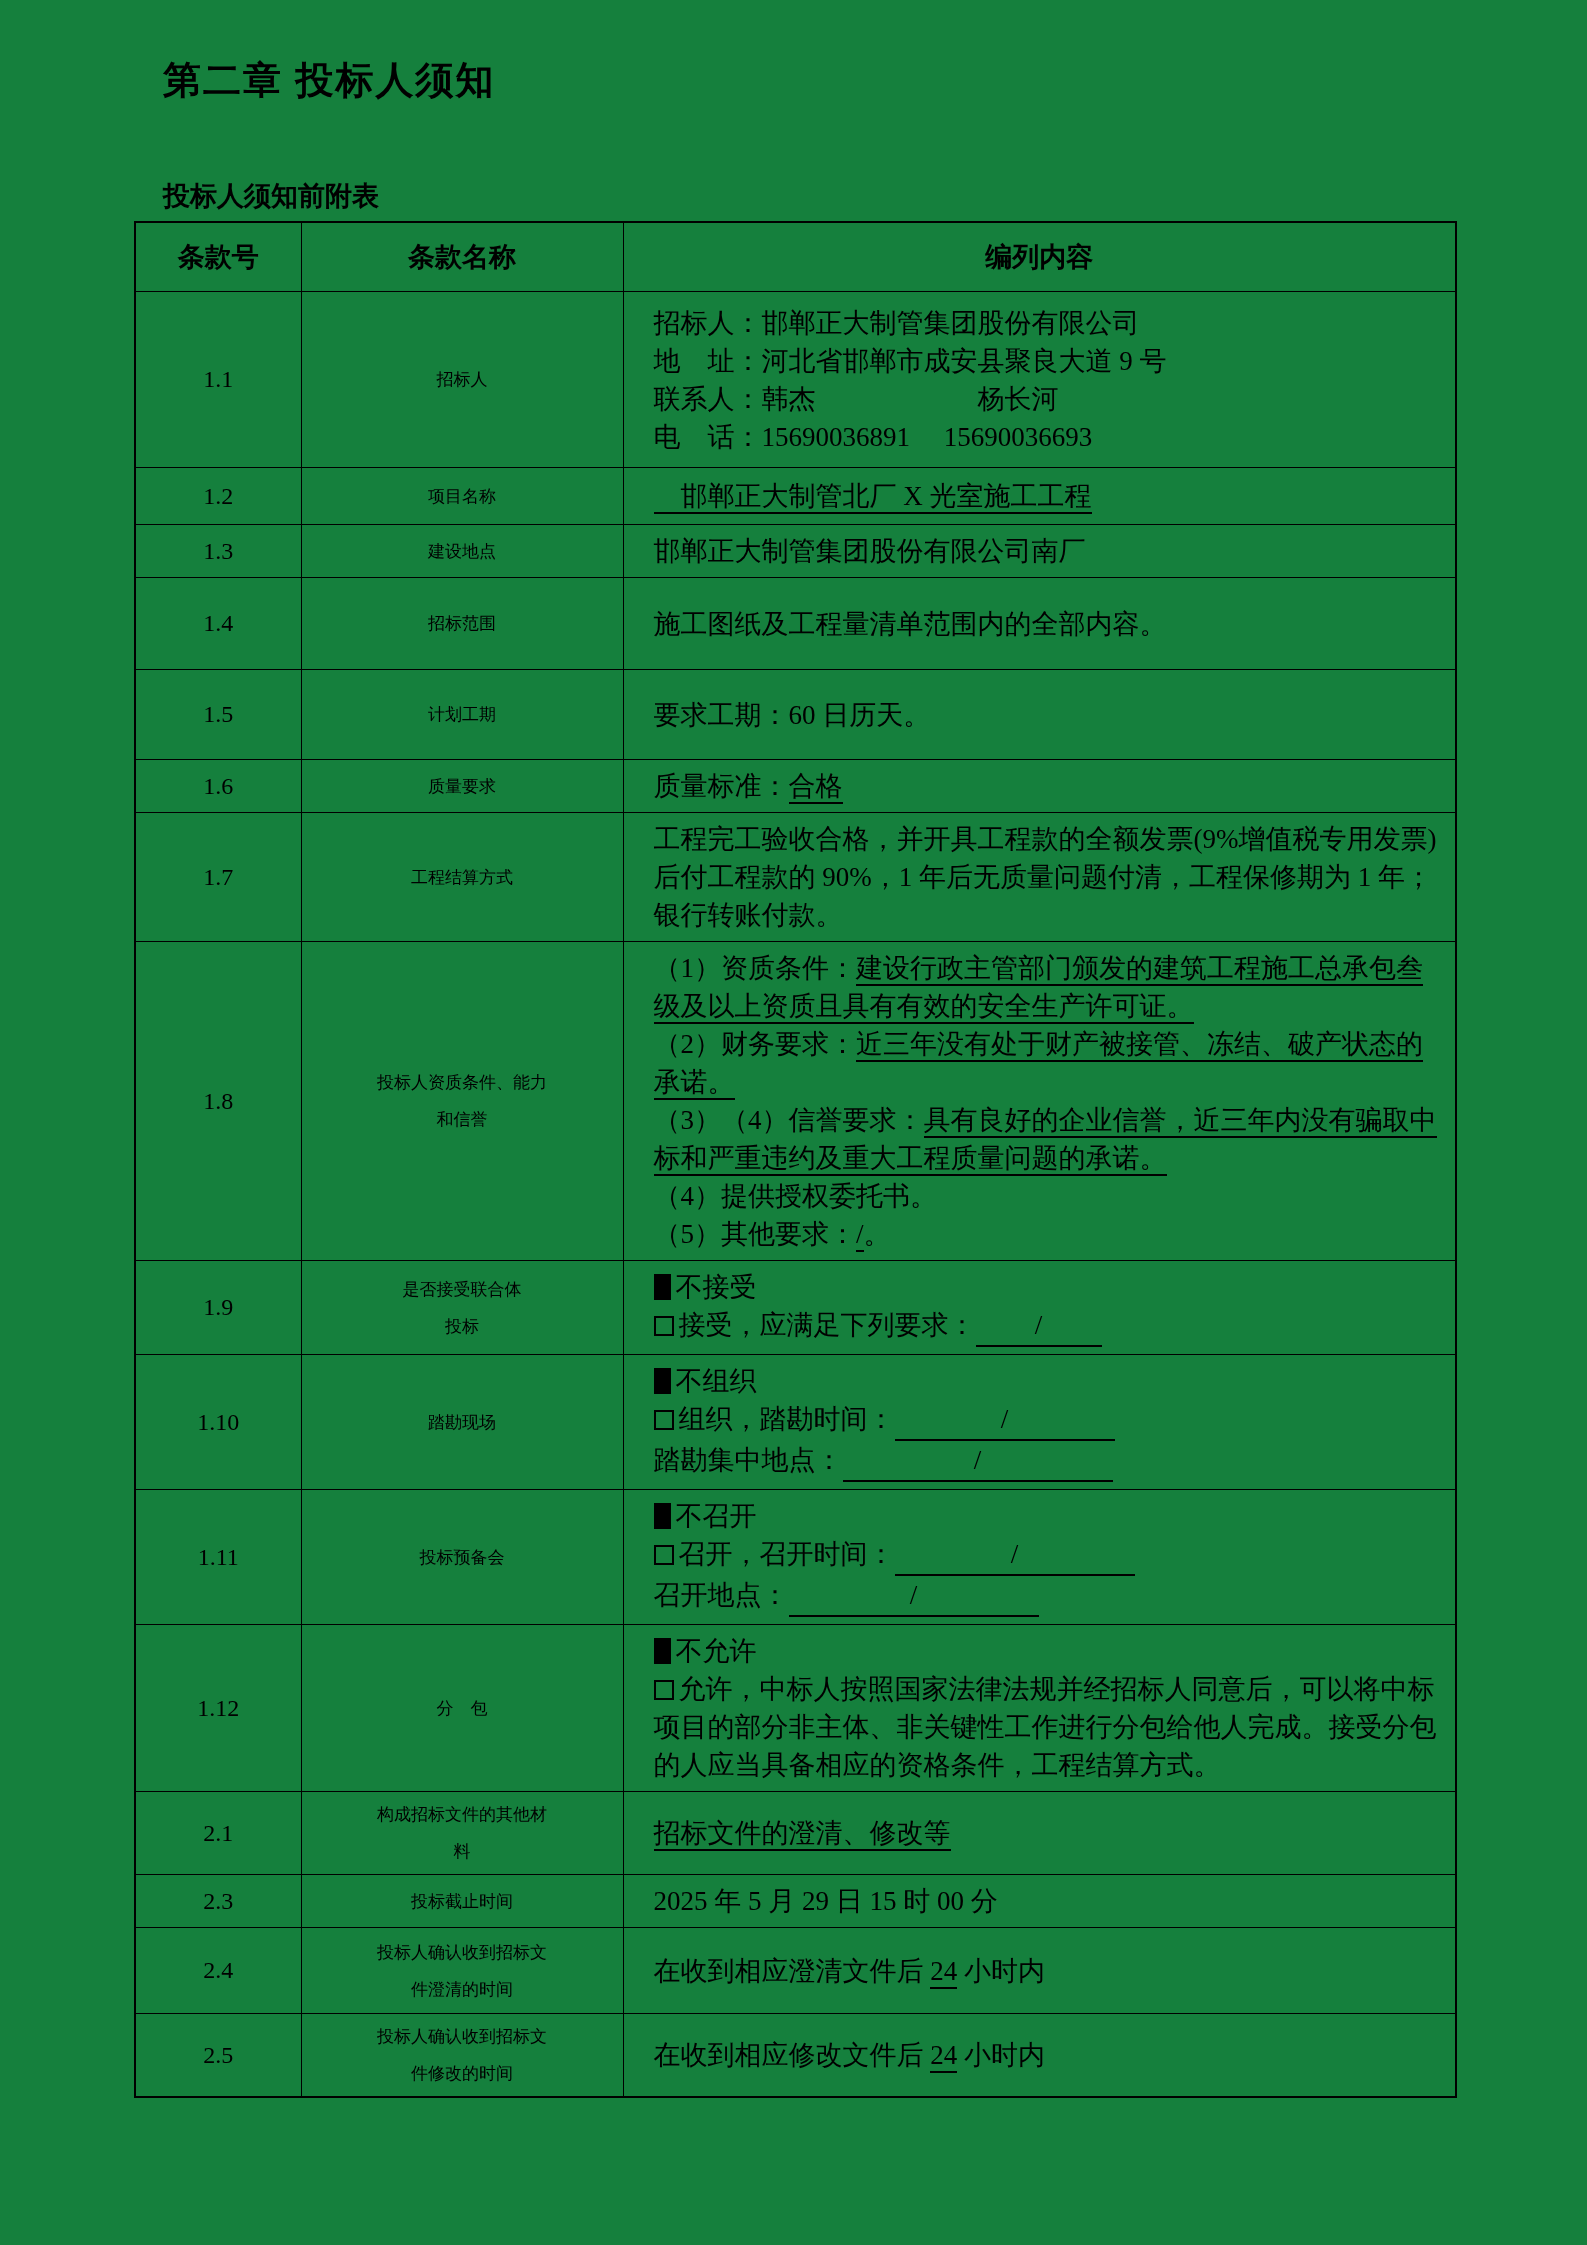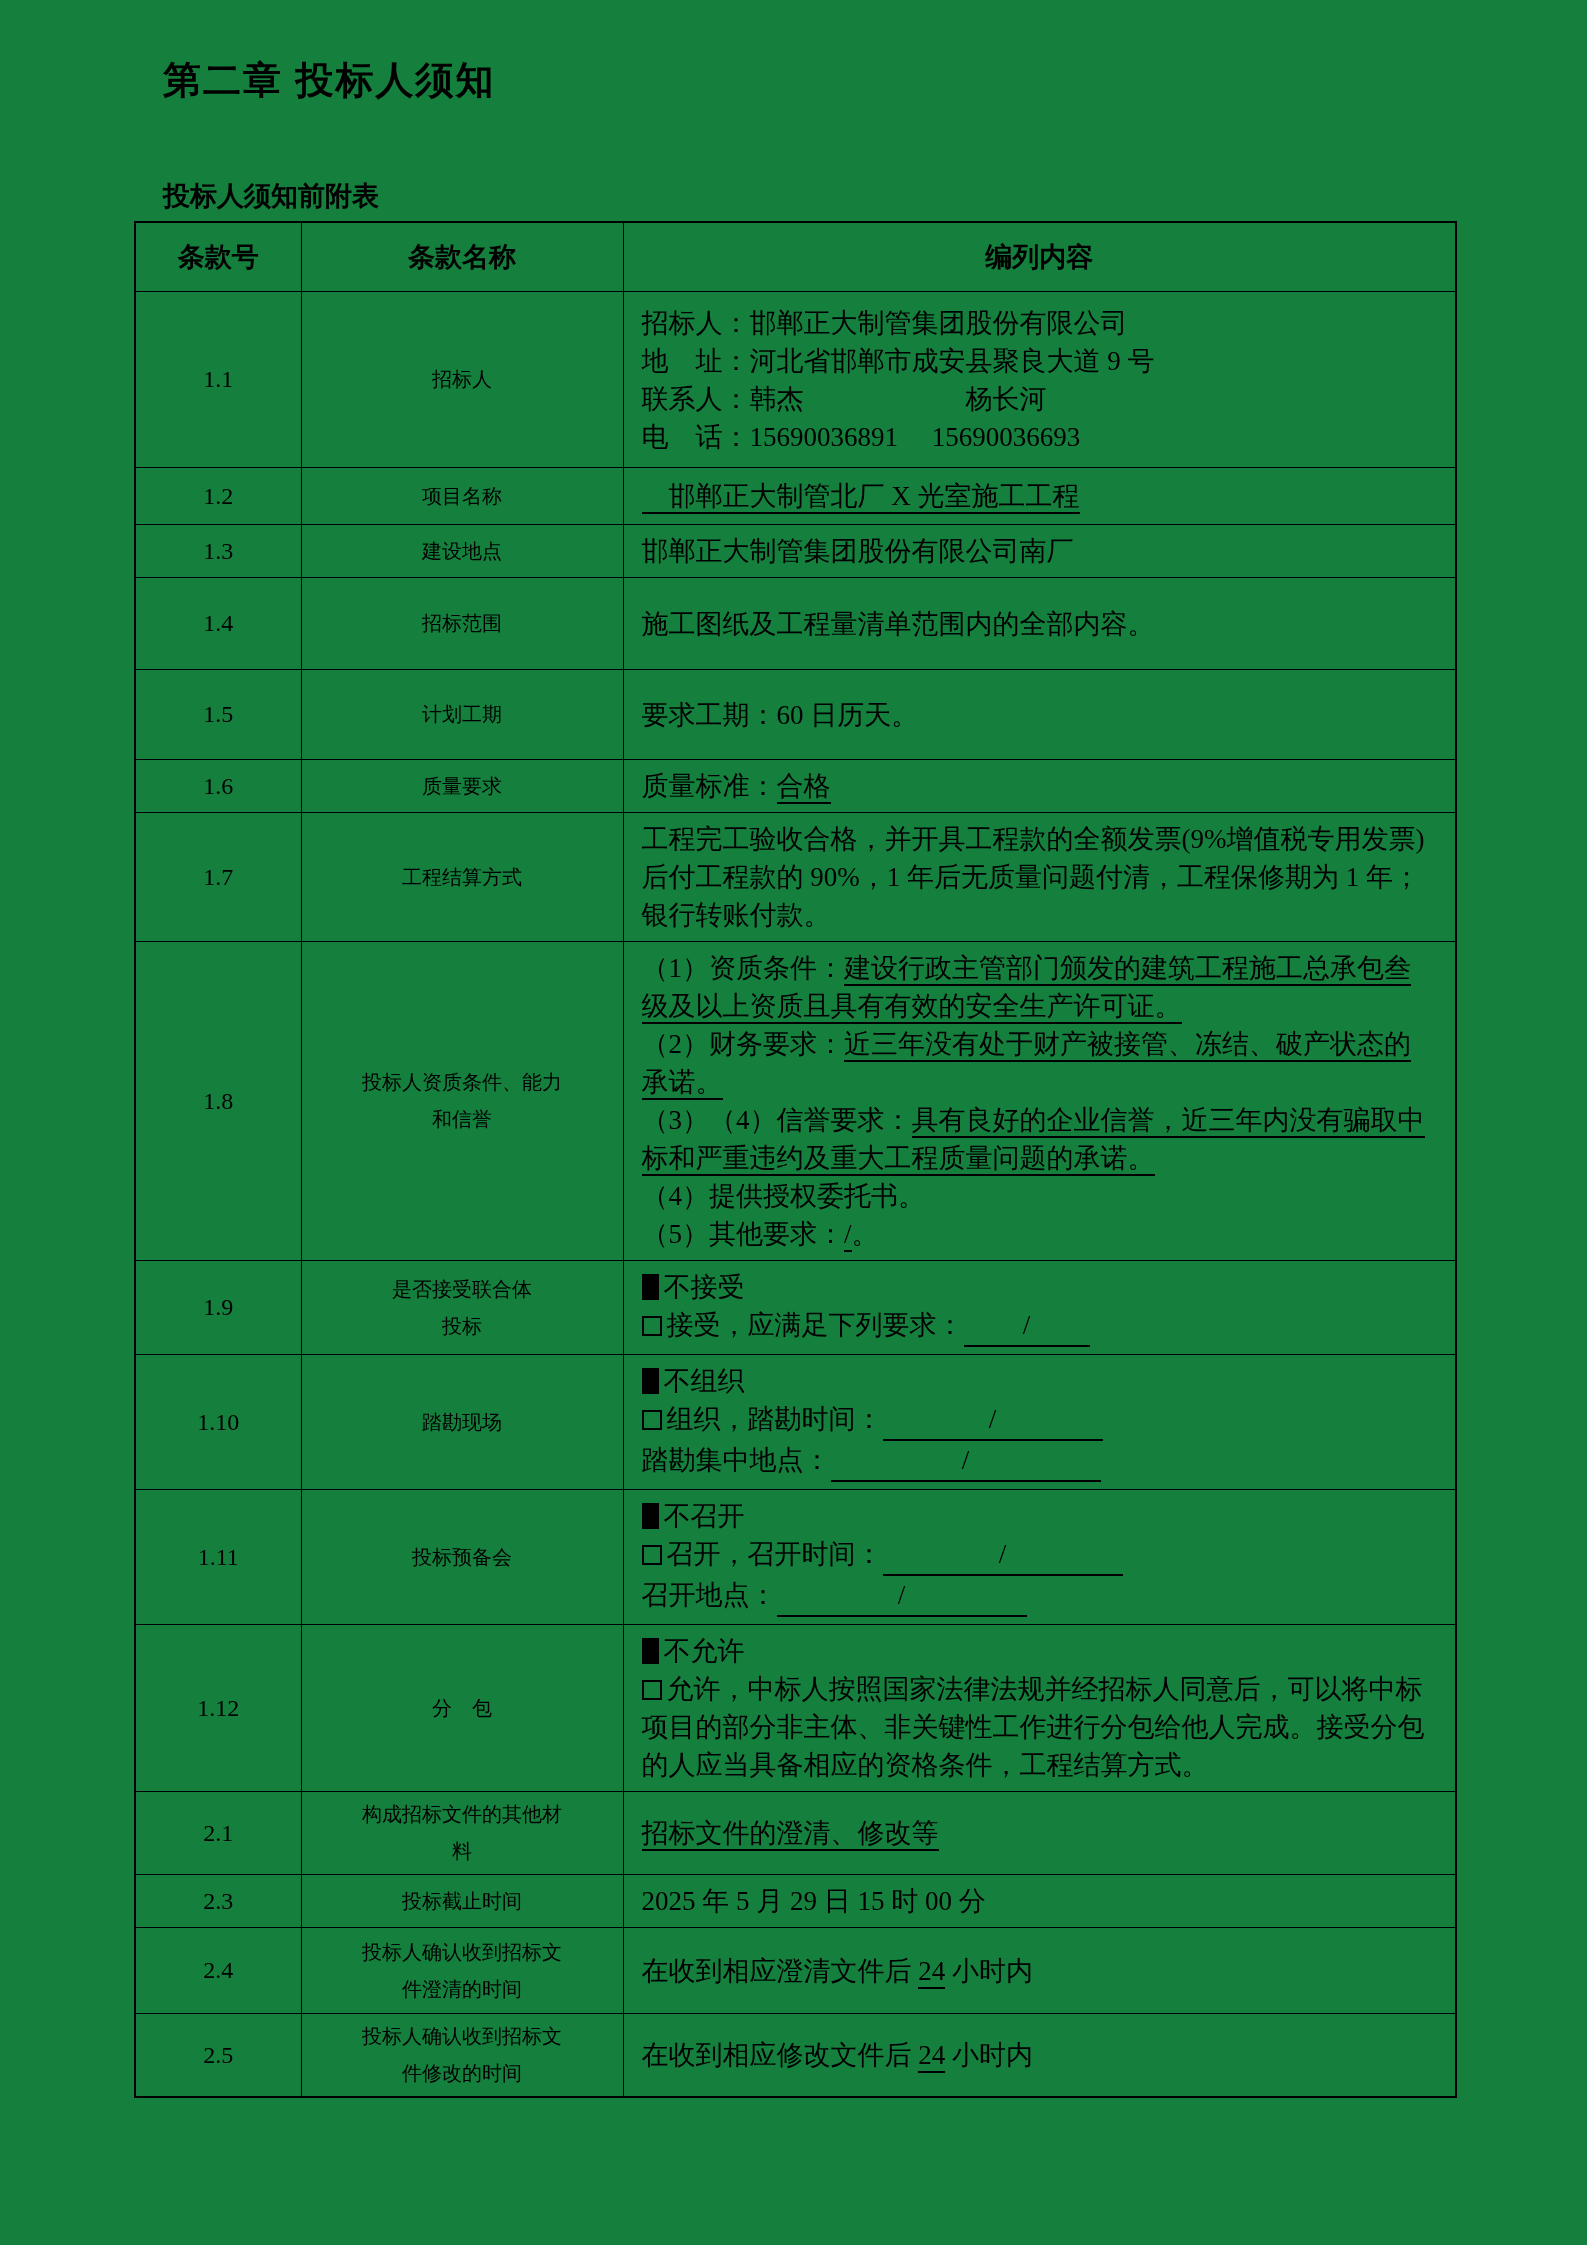--- a/index.html
+++ b/index.html
@@ -55,32 +55,32 @@
     text-align:center;
     padding:16px 6px;
   }
   td.cell-no{
     text-align:center;
     font-size:24px;
     padding:4px 6px;
   }
   td.cell-name{
     text-align:center;
-    font-size:20px;
+    font-size:17px;
     line-height:37px;
     padding:4px 6px;
     white-space:pre-line;
   }
   td.cell-content{
     text-align:left;
     font-size:27px;
     line-height:38px;
     padding:7px 18px;
   }
-  .line{white-space:nowrap;}
+  .line{white-space:nowrap;margin-left:12px;}
   .u{
     border-bottom:2px solid #000;
     padding-bottom:1px;
   }
   .blank{
     display:inline-block;
     text-align:center;
     border-bottom:2px solid #000;
     padding-bottom:1px;
   }

